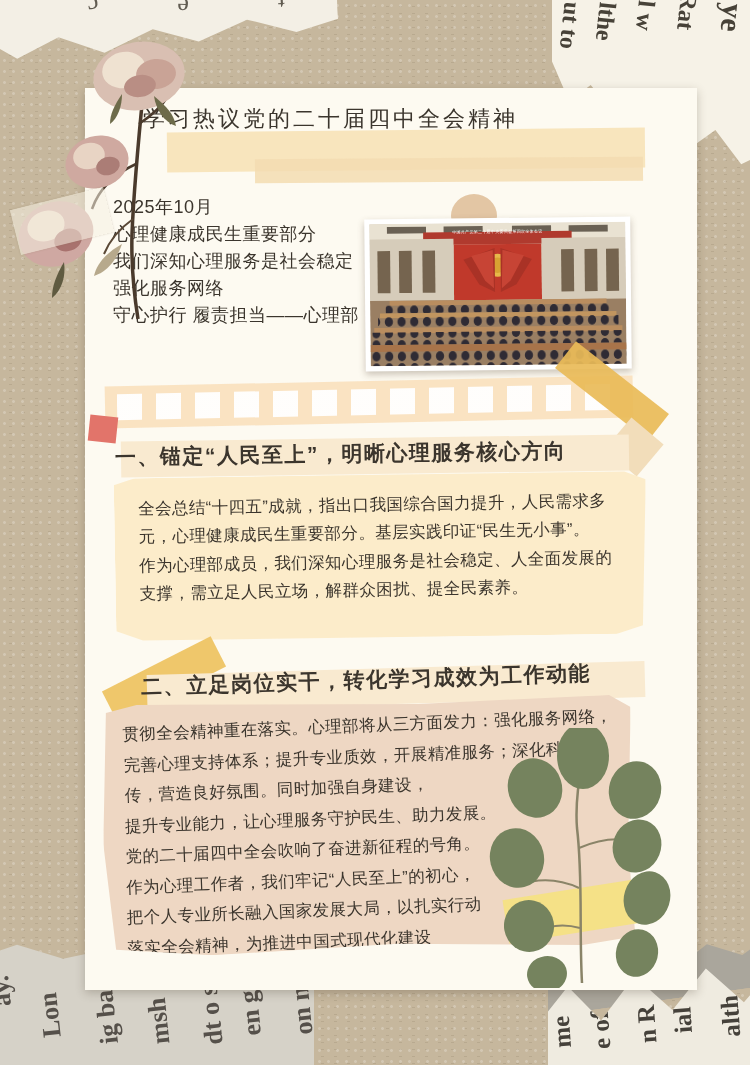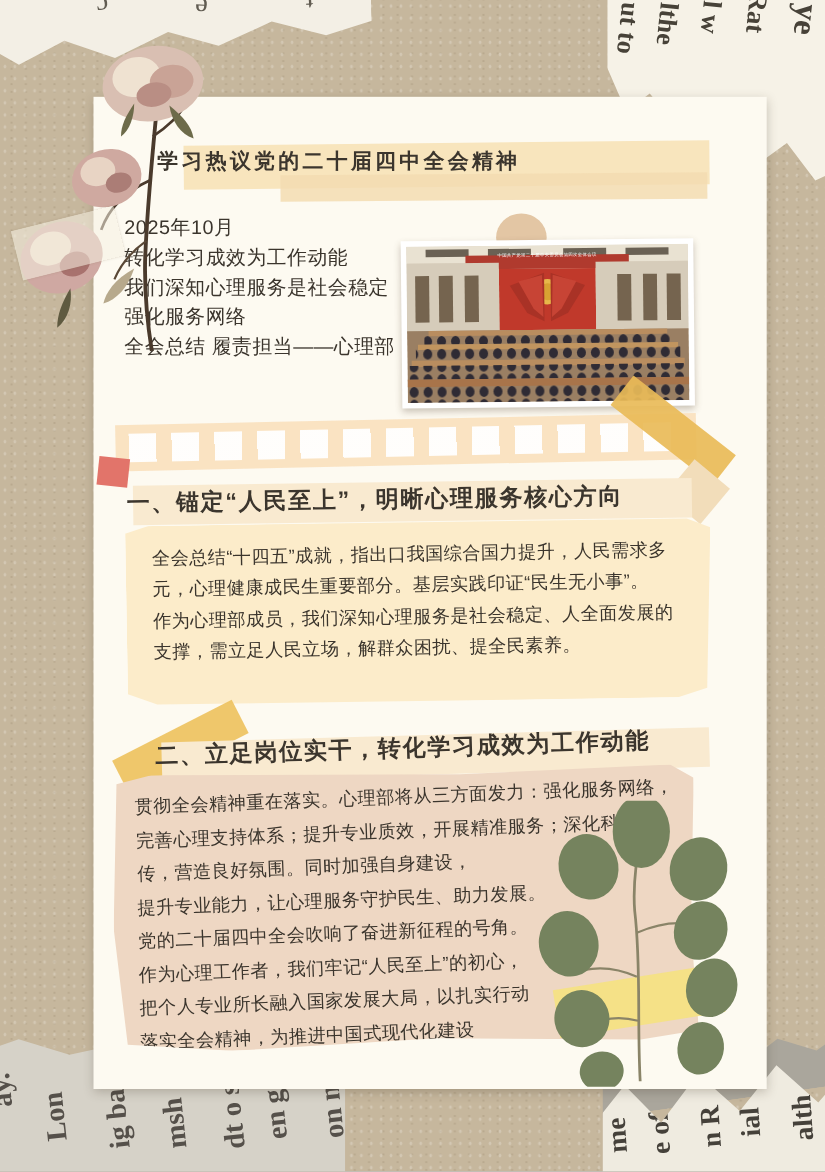--- a/index.html
+++ b/index.html
@@ -30,21 +30,21 @@
     clip-path:polygon(0 55%,12% 30%,26% 58%,40% 22%,56% 50%,70% 18%,84% 44%,100% 10%,100% 100%,0 100%); transform:rotate(-8deg);}
   .scrap-br .paper{ position:absolute; left:-4px; top:40px; width:238px; height:130px; background:#efebe0;
     clip-path:polygon(0 45%,10% 22%,24% 48%,38% 14%,54% 40%,68% 8%,84% 34%,100% 0,100% 100%,0 100%); }
   .scrap-br .col{ position:absolute; transform:rotate(-94deg); font-size:25px; font-weight:bold; white-space:nowrap; color:#45413a;}
   
   .card{ position:absolute; z-index:2; left:85px; top:88px; width:612px; height:902px;
     background:#fdfaf1; box-shadow:0 3px 9px rgba(60,48,30,.25); }
   
   .title-band{ position:absolute; left:82px; top:42px; width:478px; height:40px; background:#f8e5bd; transform:rotate(-.6deg); }
   .title-band2{ position:absolute; left:170px; top:70px; width:388px; height:24px; background:#f3dcb2; opacity:.85; transform:rotate(-.4deg); }
-  .page-title{ position:absolute; left:58px; top:46px; width:510px; font-size:19px; font-weight:700; letter-spacing:3px; white-space:nowrap; }
+  .page-title{ position:absolute; left:58px; top:16px; width:510px; font-size:22px; font-weight:400; letter-spacing:3px; white-space:nowrap; }
   
   .info{ position:absolute; left:28px; top:106px; width:258px; font-size:18px; line-height:1.5; letter-spacing:.5px; }
   .info div{ white-space:nowrap; }
   
   .photo-dot{ position:absolute; left:366px; top:106px; width:46px; height:44px; border-radius:50%; background:#e3c6a4; }
   .photo{ position:absolute; left:280px; top:130px; width:266px; height:152px; background:#fff;
     padding:5px; box-shadow:0 3px 7px rgba(80,60,40,.3); transform:rotate(-.6deg); }
   .photo svg{ display:block; width:100%; height:100%; }
   .photo .banner-label{ position:absolute; left:28%; top:11px; width:44%; text-align:center; font-size:4px; color:#fff; letter-spacing:.3px; overflow:hidden; white-space:nowrap;}
   
@@ -125,24 +125,24 @@
   </div>
 
   <div class="card">
 
     <div class="title-band"></div>
     <div class="title-band2"></div>
     <div class="page-title ink">学习热议党的二十届四中全会精神</div>
 
     <div class="info ink">
       <div>2025年10月</div>
-      <div>转化学习成效为工作动能</div>
+      <div>心理健康成民生重要部分</div>
       <div>我们深知心理服务是社会稳定</div>
       <div>强化服务网络</div>
-      <div>全会总结 履责担当——心理部</div>
+      <div>守心护行 履责担当——心理部</div>
     </div>
 
     <div class="photo-dot"></div>
 
     <div class="photo">
       <svg viewBox="0 0 262 148" preserveAspectRatio="none">
         <defs>
           <pattern id="crowd" width="13" height="12" patternUnits="userSpaceOnUse">
             <ellipse cx="6" cy="6" rx="4.2" ry="5" fill="#2f2b34"></ellipse>
           </pattern>

